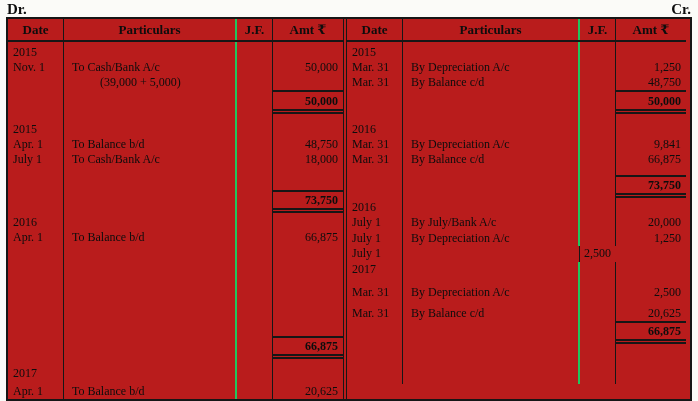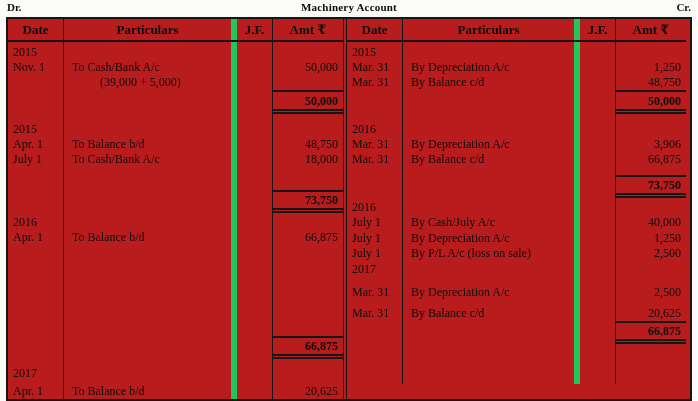--- a/index.html
+++ b/index.html
@@ -5,58 +5,57 @@
   * { box-sizing: border-box; margin: 0; padding: 0; }
   html,body { background:#e8e8e6; }
   #page {
     width: 698px; height: 401px; background: #fbfbf8; color: #0d0d0d;
     font-family: "Liberation Serif", "DejaVu Serif", "DejaVu Sans", serif;
     font-size: 12px; position: relative; overflow: hidden;
   }
   .titlebar {
     height: 17px; display: flex; justify-content: space-between;
     align-items: flex-start; padding: 1px 7px 0 7px;
-    font-weight: bold; font-size: 11px;
+    font-weight: bold; font-size: 15px;
   }
   .titlebar .acct-title { letter-spacing: .2px; }
   .account-table {
     margin: 0 6px; width: 686px; height: 384px;
     border: 2px solid #161616; display: flex; background: #b91c1c;
   }
   .half { width: 339px; flex: 0 0 auto; display: flex; flex-direction: column; }
   .half-debit { border-right: 4px double #161616; }
   .head-row {
     height: 23px; border-bottom: 2px solid #161616;
     display: grid; grid-template-columns: 56px 1fr 36px 70px;
     font-weight: bold; font-size: 13px;
   }
   .head-row .cell { display:flex; align-items:center; justify-content:center; padding:0; }
   .row {
     display: grid; grid-template-columns: 56px 1fr 36px 70px; text-align: right;
   }
   .cell { display: flex; align-items: flex-start; overflow: hidden; line-height: 14px; }
   .cd { border-right: 1px solid #161616; padding-left: 5px; }
-  .cp { border-right: 6px solid #22c55e; padding-left: 8px; }
+  .cp { border-right: 2px solid #22c55e; padding-left: 8px; }
   .cj { border-right: 1px solid #161616; }
   .ca { justify-content: flex-end; padding-right: 5px; }
   .vb .cell { align-items: flex-end; padding-bottom: 1px; }
   .row.total .ca {
     border-top: 2px solid #161616; border-bottom: 5px double #161616;
     font-weight: bold; align-items: center;
   }
   .row .sub { padding-left: 36px; }
 </style>
 </head>
 <body>
 
 <div id="page">
 
   <div class="titlebar">
     <span>Dr.</span>
-    <span class="acct-title">Machinery Account</span>
     <span>Cr.</span>
   </div>
 
   <div class="account-table">
 
     <div class="half half-debit">
       <div class="head-row">
         <div class="cell cd">Date</div>
         <div class="cell cp">Particulars</div>
         <div class="cell cj">J.F.</div>
@@ -190,21 +189,21 @@
       <div class="row vb" style="height:23px">
         <div class="cell cd">2016</div>
         <div class="cell cp"></div>
         <div class="cell cj"></div>
         <div class="cell ca"></div>
       </div>
       <div class="row" style="height:15px">
         <div class="cell cd">Mar. 31</div>
         <div class="cell cp">By Depreciation A/c</div>
         <div class="cell cj"></div>
-        <div class="cell ca">3,906</div>
+        <div class="cell ca">9,841</div>
       </div>
       <div class="row" style="height:16px">
         <div class="cell cd">Mar. 31</div>
         <div class="cell cp">By Balance c/d</div>
         <div class="cell cj"></div>
         <div class="cell ca">66,875</div>
       </div>
       <div class="row" style="height:7px">
         <div class="cell cd"></div>
         <div class="cell cp"></div>
@@ -218,33 +217,32 @@
         <div class="cell ca">73,750</div>
       </div>
       <div class="row vb" style="height:17px">
         <div class="cell cd">2016</div>
         <div class="cell cp"></div>
         <div class="cell cj"></div>
         <div class="cell ca"></div>
       </div>
       <div class="row" style="height:16px">
         <div class="cell cd">July 1</div>
-        <div class="cell cp">By Cash/July A/c</div>
-        <div class="cell cj"></div>
-        <div class="cell ca">40,000</div>
+        <div class="cell cp">By July/Bank A/c</div>
+        <div class="cell cj"></div>
+        <div class="cell ca">20,000</div>
       </div>
       <div class="row" style="height:15px">
         <div class="cell cd">July 1</div>
         <div class="cell cp">By Depreciation A/c</div>
         <div class="cell cj"></div>
         <div class="cell ca">1,250</div>
       </div>
       <div class="row" style="height:16px">
         <div class="cell cd">July 1</div>
-        <div class="cell cp">By P/L A/c (loss on sale)</div>
         <div class="cell cj"></div>
         <div class="cell ca">2,500</div>
       </div>
       <div class="row" style="height:17px">
         <div class="cell cd">2017</div>
         <div class="cell cp"></div>
         <div class="cell cj"></div>
         <div class="cell ca"></div>
       </div>
       <div class="row vb" style="height:21px">

